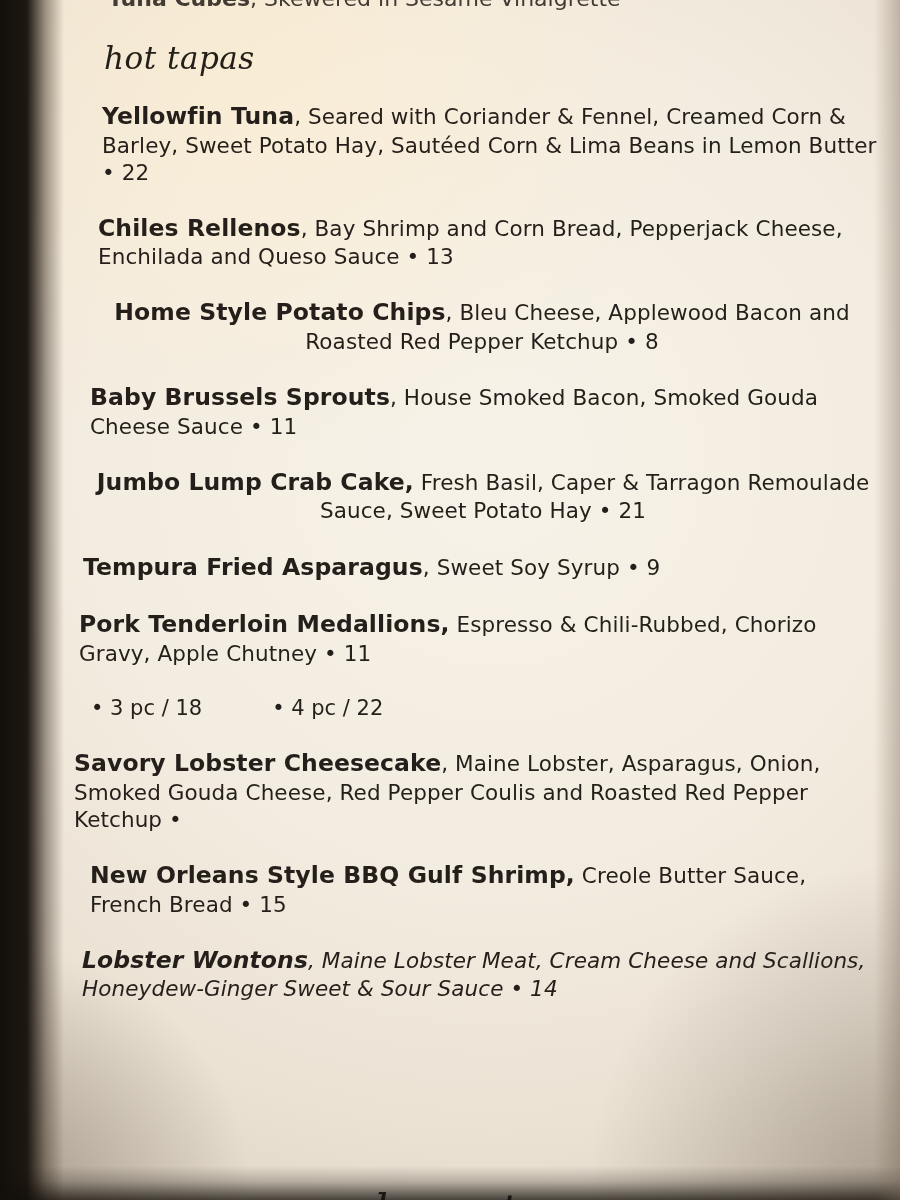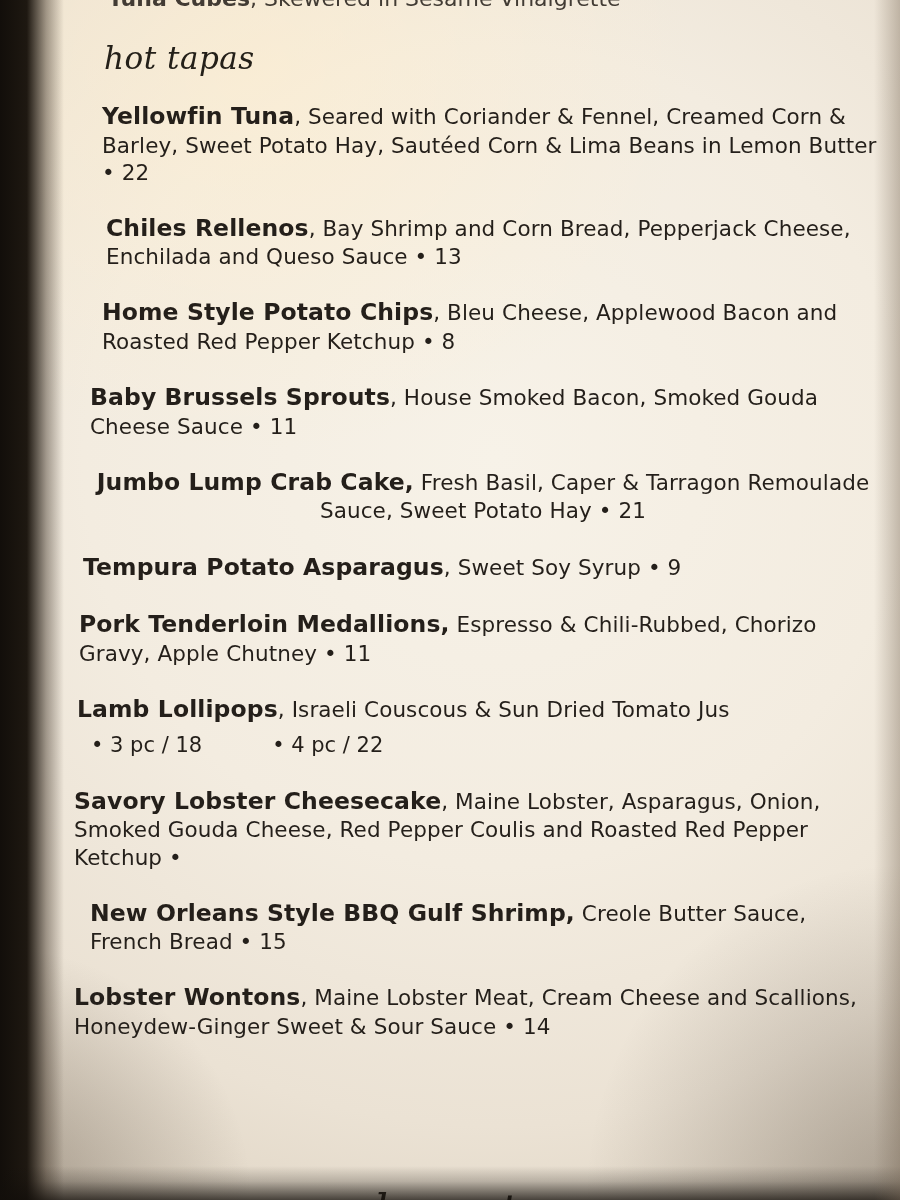--- a/index.html
+++ b/index.html
@@ -114,30 +114,30 @@
   .prices {
     margin-top: 8px;
     font-size: 21px;
     display: flex;
     gap: 70px;
     padding-left: 14px;
   }
 
   
   .i0 { margin-left: 28px; }
-  .i1 { margin-left: 32px; }
-  .i2 { margin-left: 28px; }
+  .i1 { margin-left: 24px; }
+  .i2 { margin-left: 12px; text-align: center; }
   .i3 { margin-left: 16px; }
   .i4 { margin-left: 14px; text-align: center; }
   .i5 { margin-left: 9px; }
   .i6 { margin-left: 5px; }
   .i7 { margin-left: 3px; }
   .i8 { margin-left: 0px; }
   .i9 { margin-left: 16px; }
-  .i10 { margin-left: 0px; }
+  .i10 { margin-left: 8px; font-style: italic; }
 
   .footer-peek {
     position: absolute;
     bottom: -26px;
     left: 0; right: 0;
     text-align: center;
     font-family: "DejaVu Serif", serif;
     font-style: italic;
     font-size: 42px;
     color: #2b251e;
@@ -177,29 +177,28 @@
 
       <li class="item i3">
         <span class="body"><span class="name">Baby Brussels Sprouts</span><span>, House Smoked Bacon, Smoked Gouda Cheese Sauce • 11</span></span>
       </li>
 
       <li class="item i4">
         <span class="body"><span class="name">Jumbo Lump Crab Cake,</span><span> Fresh Basil, Caper &amp; Tarragon Remoulade Sauce, Sweet Potato Hay • 21</span></span>
       </li>
 
       <li class="item i5">
-        <span class="body"><span class="name">Tempura Potato Asparagus</span><span>, Sweet Soy Syrup • 9</span></span>
+        <span class="body"><span class="name">Tempura Fried Asparagus</span><span>, Sweet Soy Syrup • 9</span></span>
       </li>
 
       <li class="item i6">
         <span class="body"><span class="name">Pork Tenderloin Medallions,</span><span> Espresso &amp; Chili-Rubbed, Chorizo Gravy, Apple Chutney • 11</span></span>
       </li>
 
       <li class="item i7">
-        <span class="body"><span class="name">Lamb Lollipops</span><span>, Israeli Couscous &amp; Sun Dried Tomato Jus</span></span>
         <div class="prices">
           <span>• 3 pc / 18</span>
           <span>• 4 pc / 22</span>
         </div>
       </li>
 
       <li class="item i8">
         <span class="body"><span class="name">Savory Lobster Cheesecake</span><span>, Maine Lobster, Asparagus, Onion, Smoked Gouda Cheese, Red Pepper Coulis and Roasted Red Pepper Ketchup •</span></span>
       </li>
 

